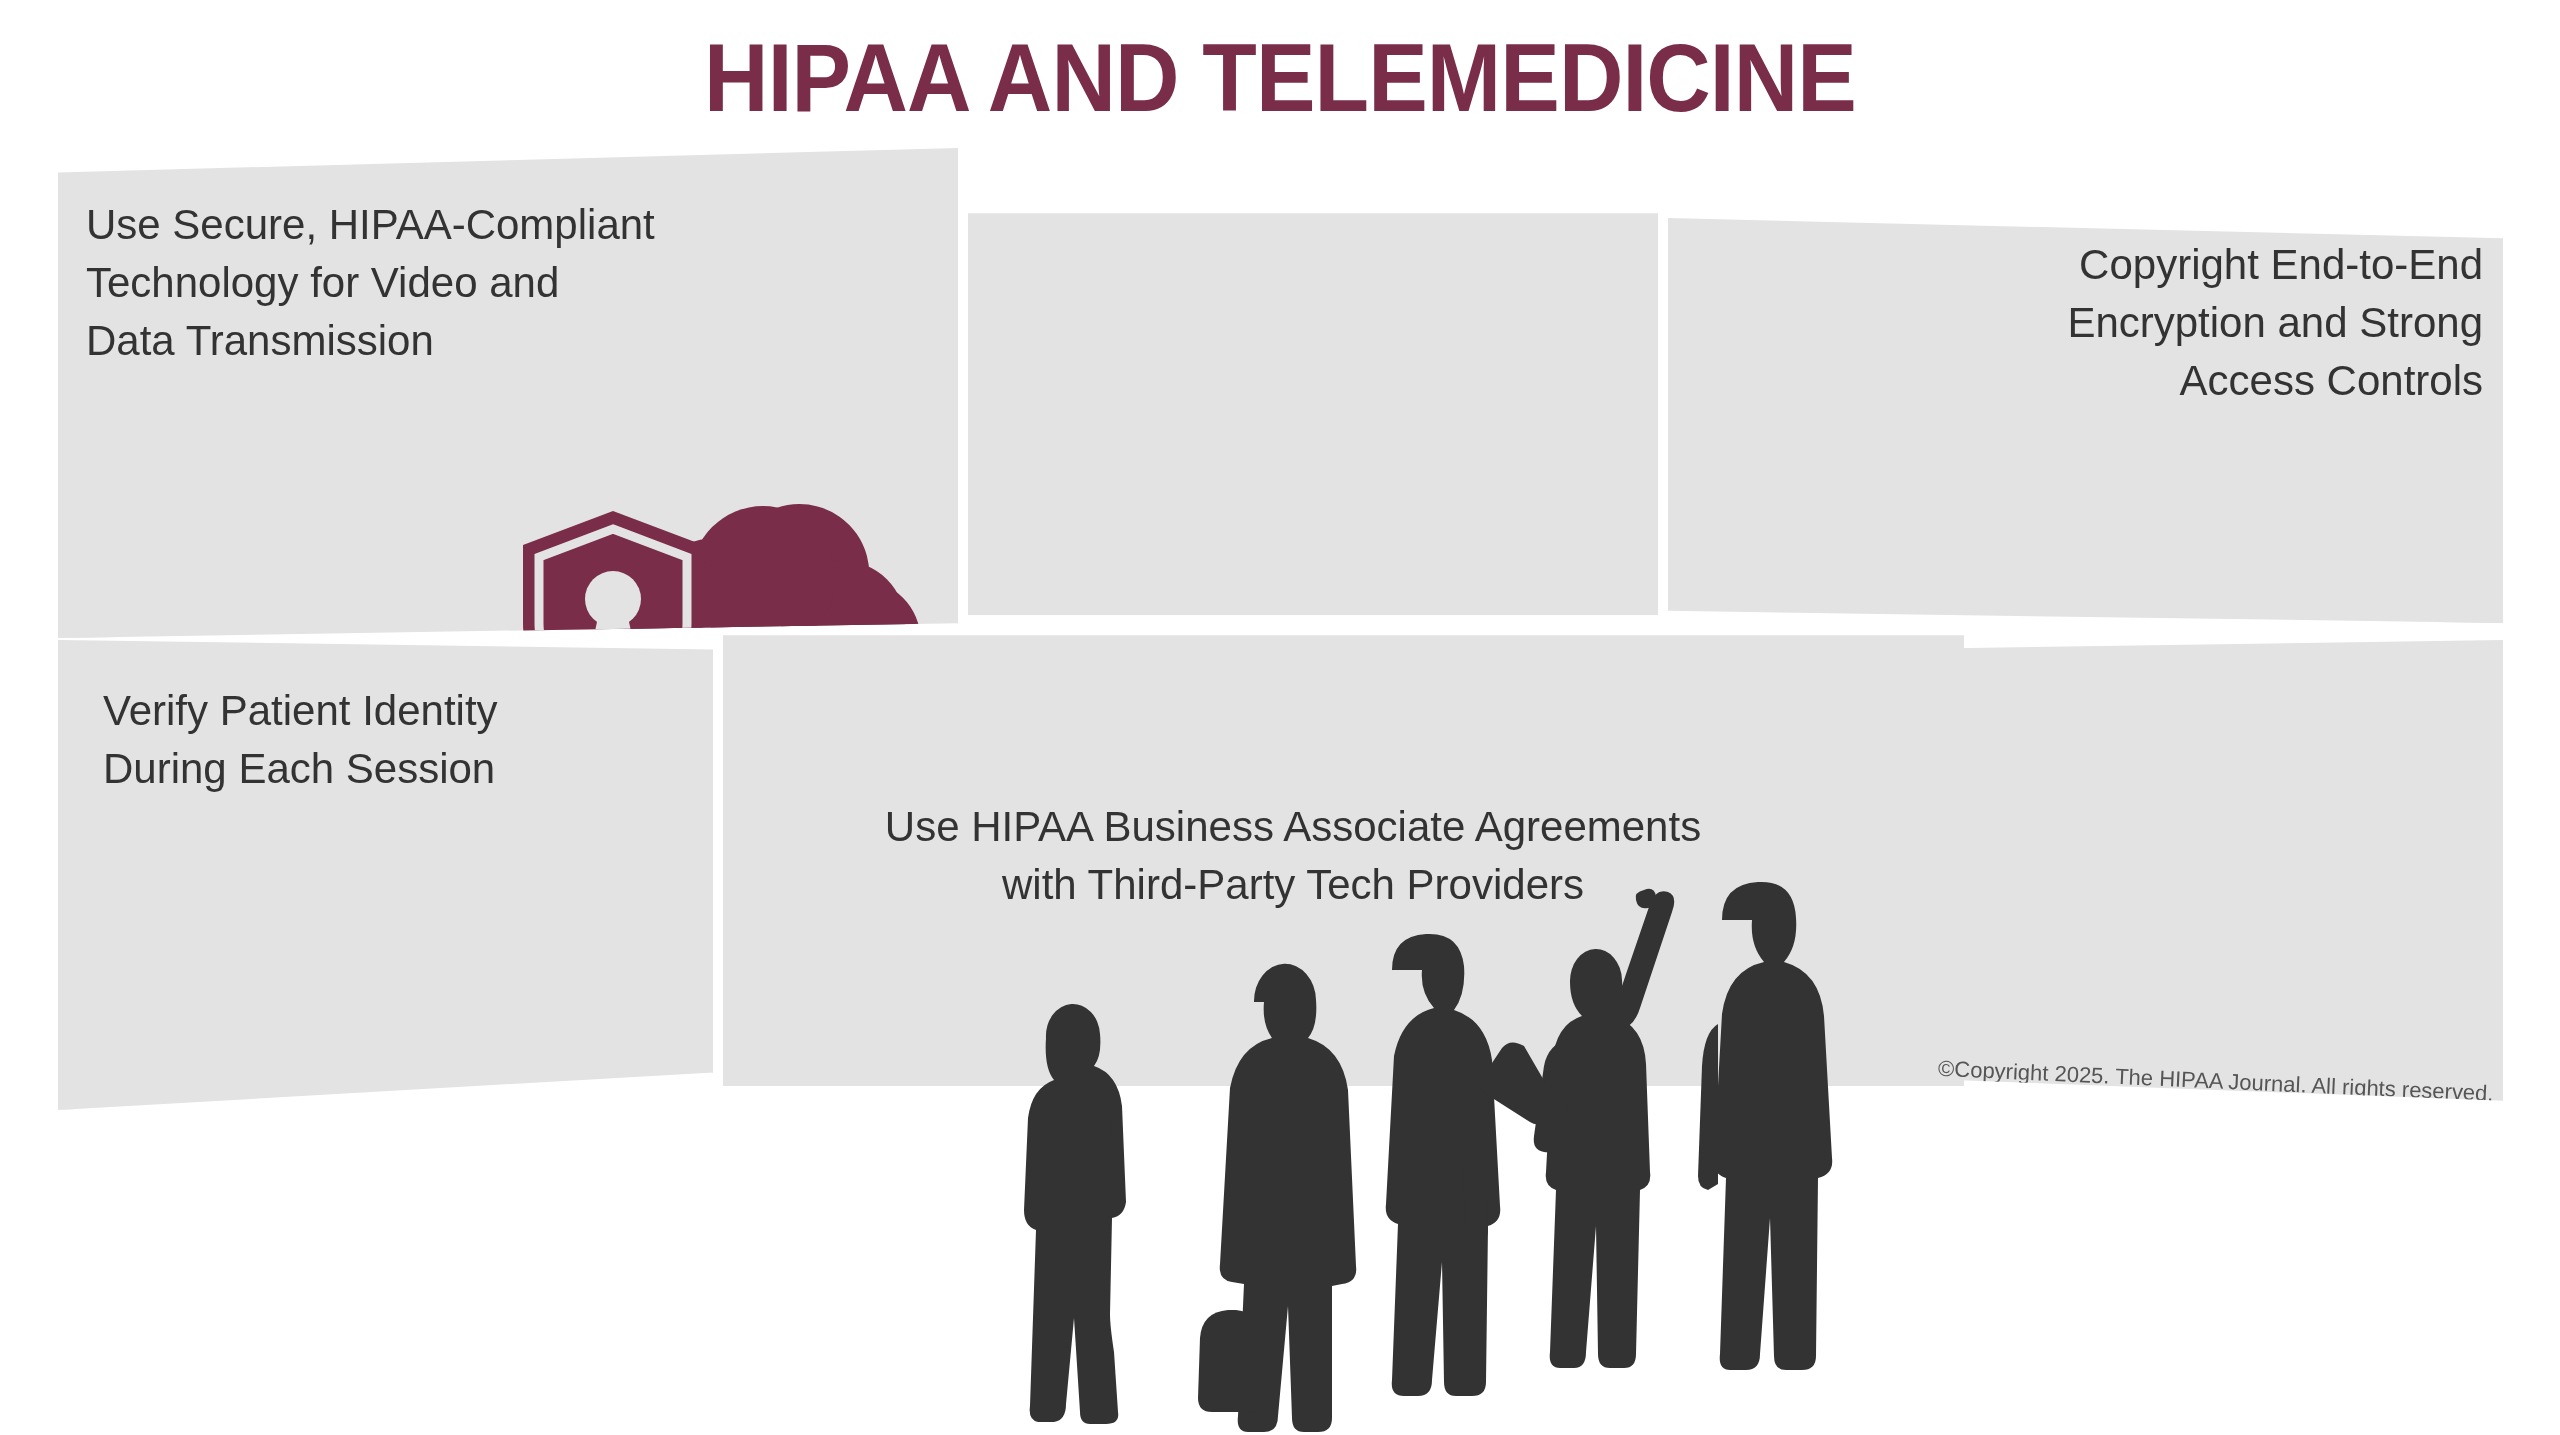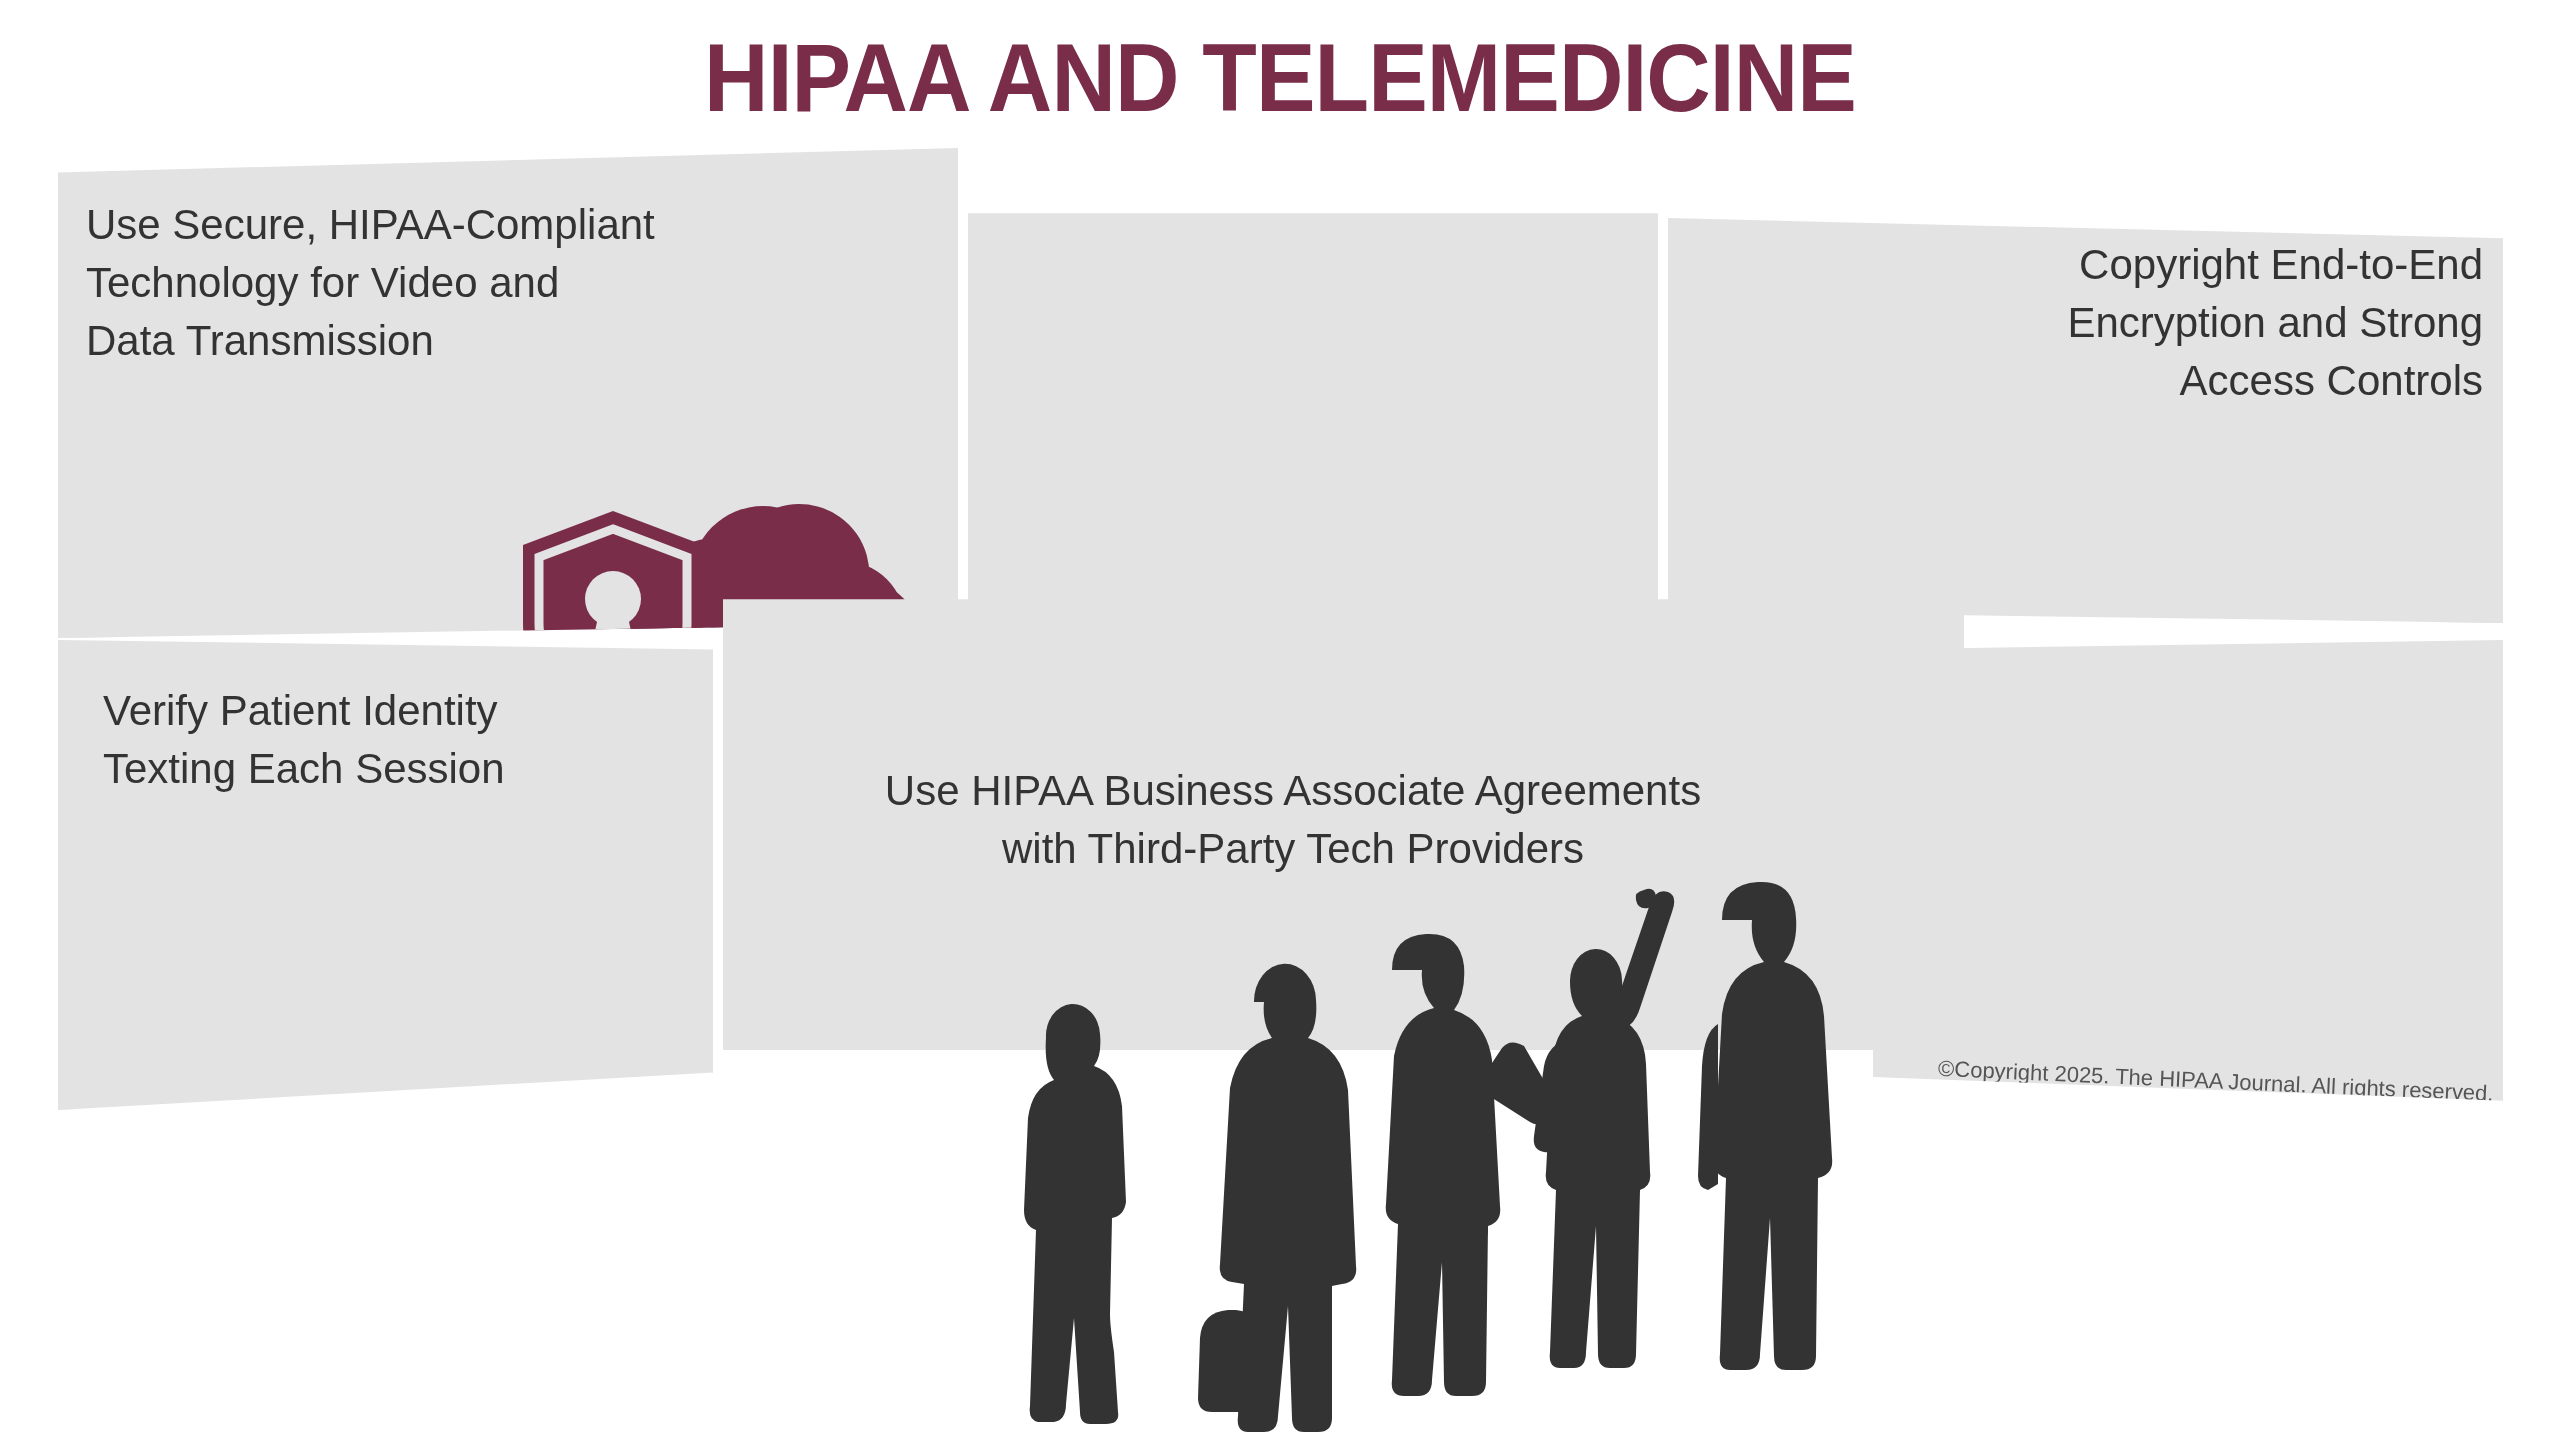--- a/index.html
+++ b/index.html
@@ -75,21 +75,21 @@
   #p3 .ptext{left:20px;top:18px;width:795px;}
 
   
   #p4{
     left:58px;top:640px;width:655px;height:470px;
     clip-path:polygon(0% 0%, 100% 2%, 100% 92%, 0% 100%);
   }
   #p4 .ptext{left:45px;top:42px;width:600px;}
 
   #p5{
-    left:723px;top:590px;width:1241px;height:460px;
+    left:723px;top:626px;width:1241px;height:460px;
     clip-path:polygon(0% 2%, 100% 2%, 100% 100%, 0% 100%);
   }
   #p5 .ptext{left:20px;top:172px;width:1100px;}
 
   #p6{
     left:1873px;top:640px;width:630px;height:475px;
     clip-path:polygon(0% 2%, 100% 0%, 100% 97%, 0% 92%);
   }
   #p6 .ptext{left:30px;top:42px;width:570px;}
 
@@ -182,21 +182,21 @@
       <div class="ptext right">Copyright End-to-End
 Encryption and Strong
 Access Controls</div>
 
     </div>
   </div>
 
   <div class="panel" id="p4">
     <div class="panel-inner">
       <div class="ptext left">Verify Patient Identity
-Texting Each Session</div>
+During Each Session</div>
 
     </div>
   </div>
 
   <div class="panel" id="p5">
     <div class="panel-inner">
       <svg class="icon" id="icon5" viewBox="0 0 300 165">
         <g fill="#7a2d48">
 
           <circle cx="72" cy="30" r="28"></circle>

